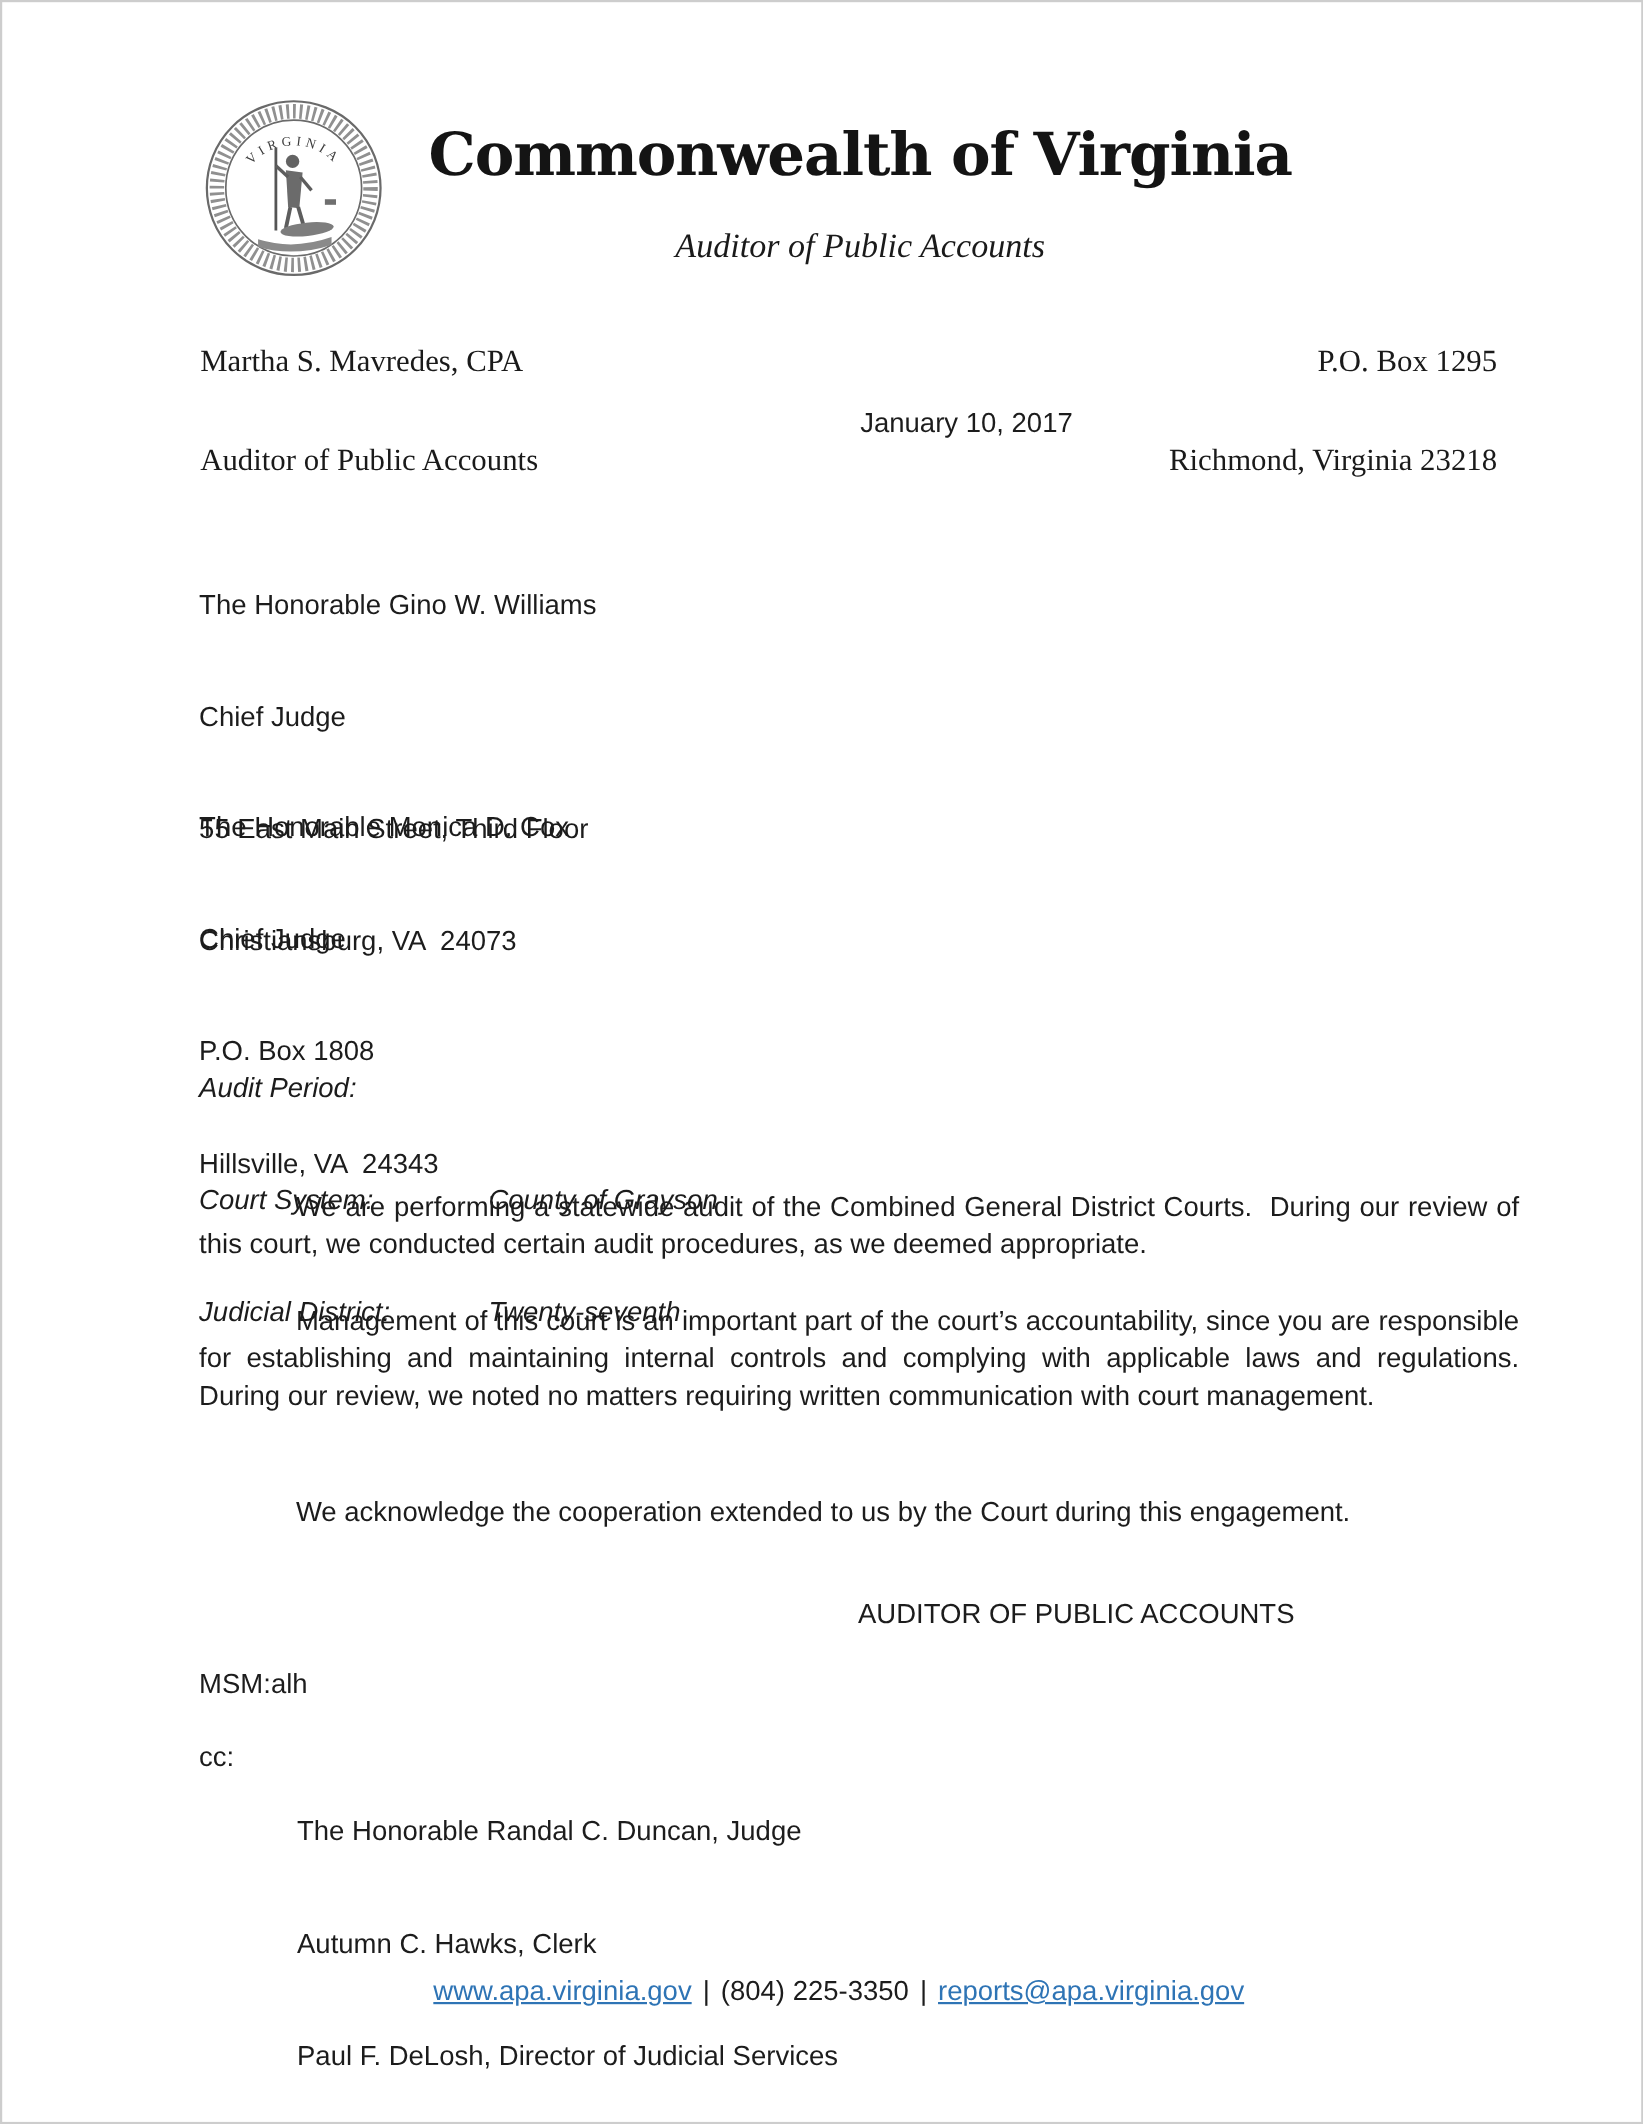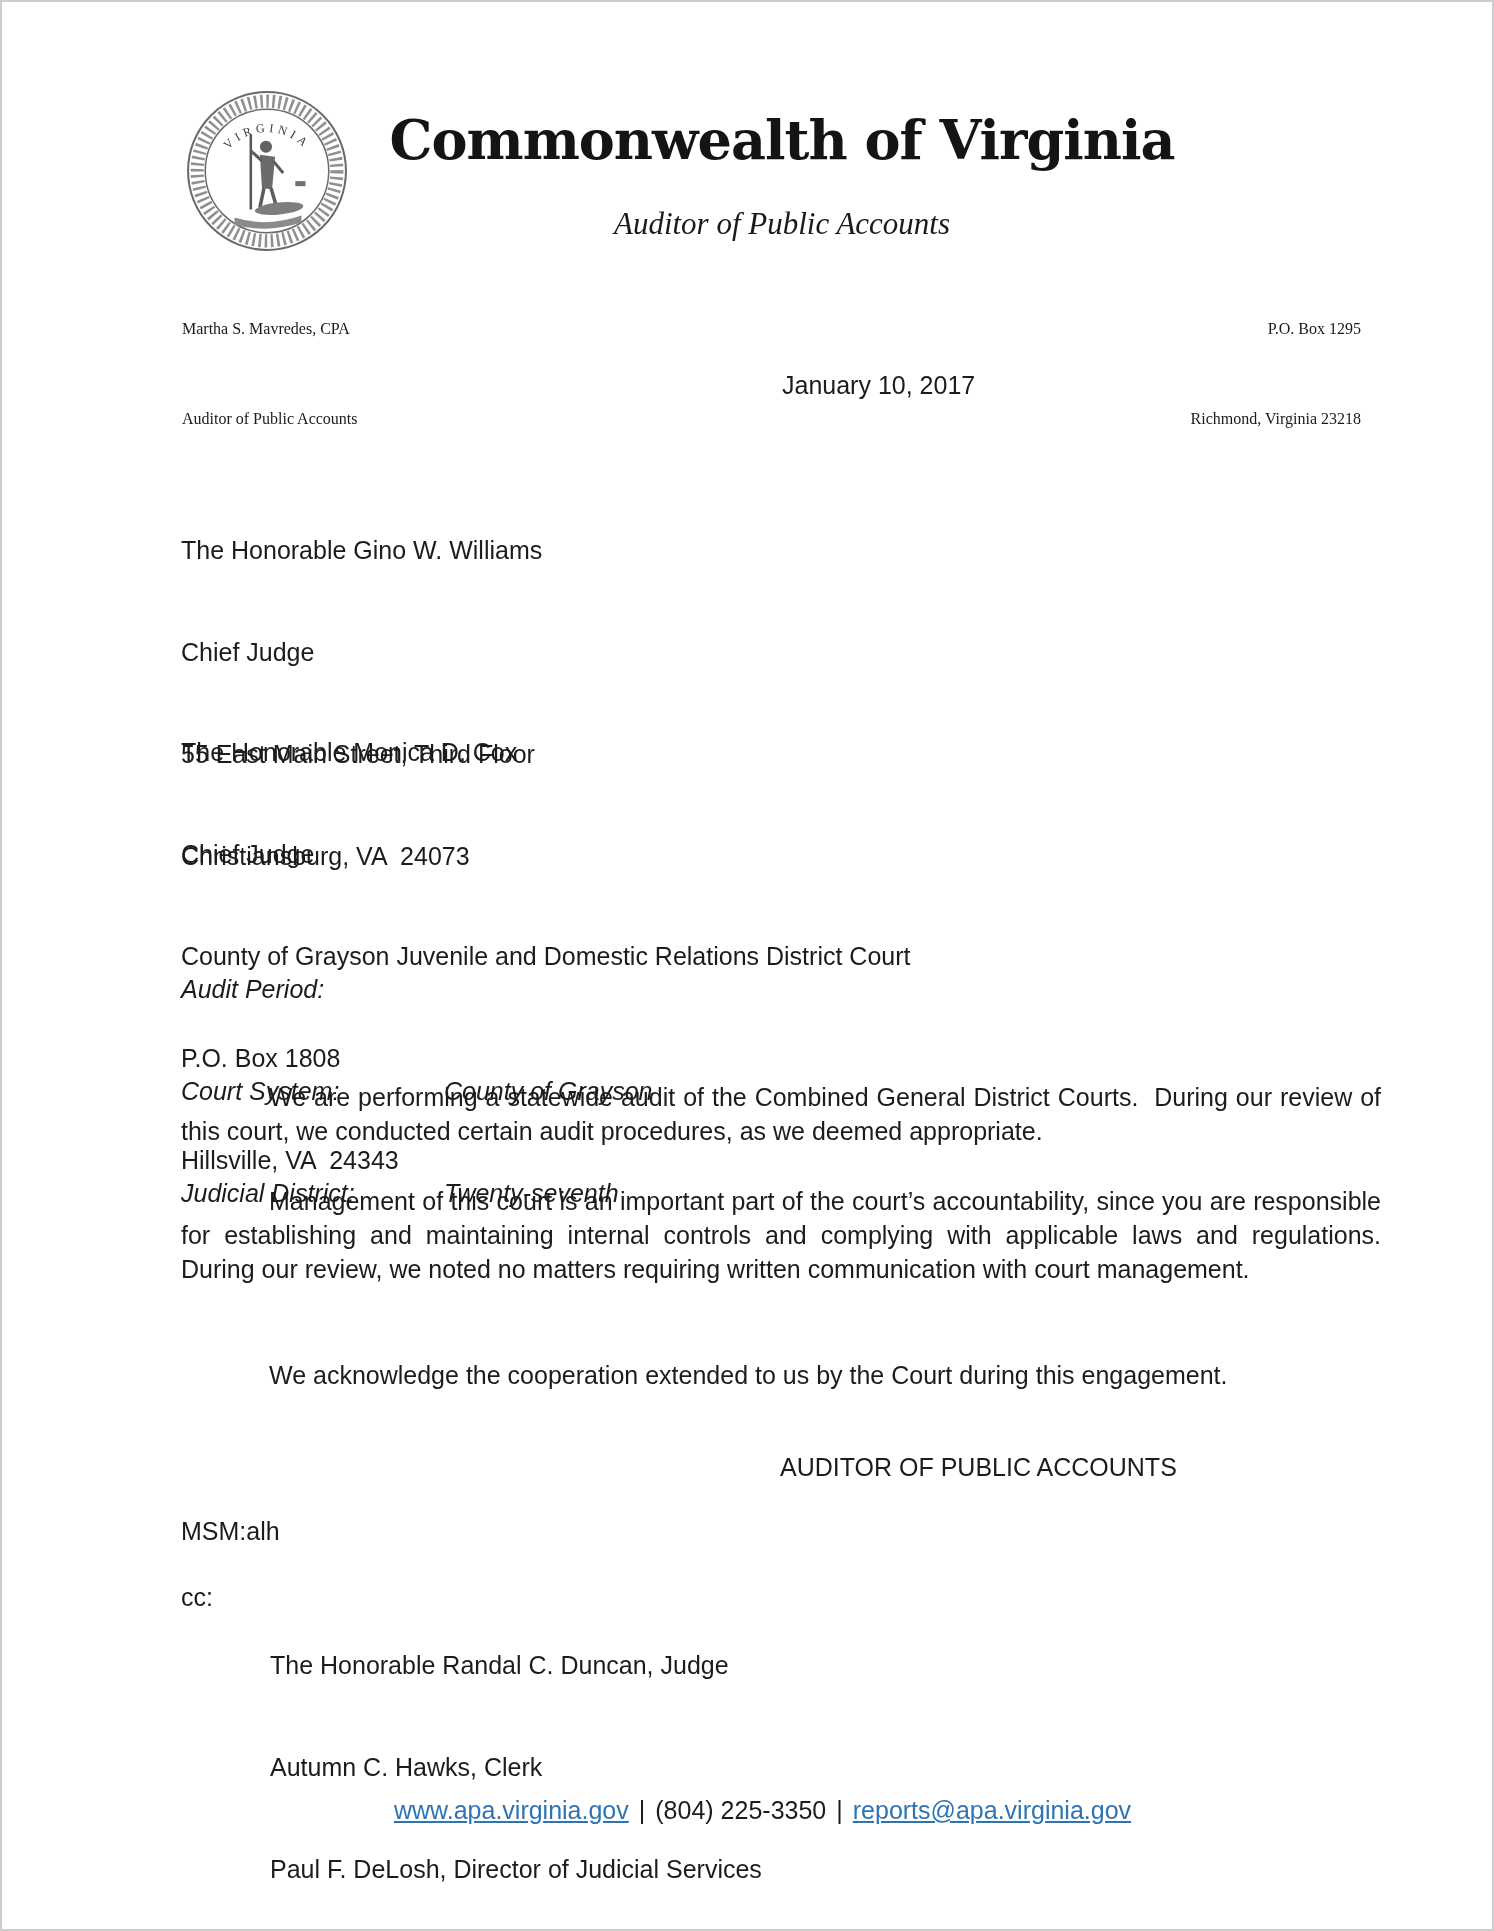--- a/index.html
+++ b/index.html
@@ -31,21 +31,21 @@
     left:380px; top:204px; width:800px;
     text-align:center;
     font-family:"Liberation Serif", serif;
     font-style:italic;
     font-size:31px;
     color:#1a1a1a;
     white-space:nowrap;
   }
   .contact {
     font-family:"Liberation Serif", serif;
-    font-size:16px; line-height:30px;
+    font-size:28px; line-height:30px;
     color:#1a1a1a;
     white-space:pre-wrap;
   }
   .contact-left  { left:180px; top:252px; text-align:left; }
   .contact-right { right:131px; top:252px; text-align:right; }
 
   
   .bodytext { font-size:25px; line-height:34px; white-space:pre-wrap; }
   .date { left:780px; top:366px; }
   .addr-block { left:179px; width:900px; }
@@ -131,21 +131,20 @@
   <div class="abs bodytext addr-block addr1">
     <div>The Honorable Gino W. Williams</div>
     <div>Chief Judge</div>
     <div>55 East Main Street, Third Floor</div>
     <div>Christiansburg, VA  24073</div>
   </div>
 
   <div class="abs bodytext addr-block addr2">
     <div>The Honorable Monica D. Cox</div>
     <div>Chief Judge</div>
-    <div>County of Grayson Juvenile and Domestic Relations District Court</div>
     <div>P.O. Box 1808</div>
     <div>Hillsville, VA  24343</div>
   </div>
 
   <div class="abs bodytext audit">
     <div class="audit-row">
       <div class="audit-label">Audit Period:</div>
     </div>
     <div class="audit-row">
       <div class="audit-label">Court System:</div>

